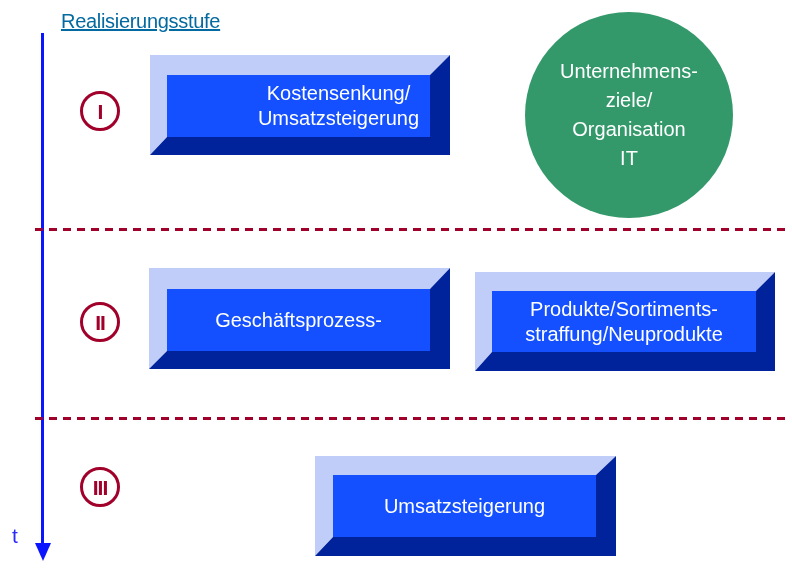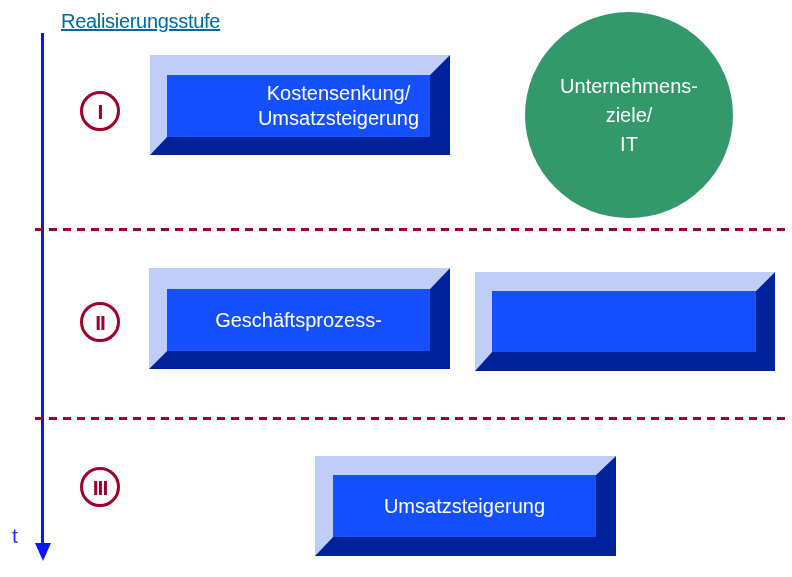--- a/index.html
+++ b/index.html
@@ -72,30 +72,35 @@
     <div>Geschäftsprozess-</div>
   </div>
 </div>
 
 <div class="bevel" style="left:475px; top:272px; width:300px; height:99px;">
   <svg width="300" height="99">
     <polygon points="0,0 300,0 281,19 17,19 17,80 0,99" fill="#c0cdf8"></polygon>
     <polygon points="300,0 300,99 0,99 17,80 281,80 281,19" fill="#00239c"></polygon>
     <rect x="17" y="19" width="264" height="61" fill="#1450ff"></rect>
   </svg>
+  <div class="face-text" style="left:17px; top:19px; width:264px; height:61px; flex-direction:column;">
+    <div>Produkte/Sortiments-</div>
+    <div>straffung/Neuprodukte</div>
+  </div>
 </div>
 
 <div class="bevel" style="left:315px; top:456px; width:301px; height:100px;">
   <svg width="301" height="100">
     <polygon points="0,0 301,0 281,19 18,19 18,81 0,100" fill="#c0cdf8"></polygon>
     <polygon points="301,0 301,100 0,100 18,81 281,81 281,19" fill="#00239c"></polygon>
     <rect x="18" y="19" width="263" height="62" fill="#1450ff"></rect>
   </svg>
   <div class="face-text" style="left:18px; top:19px; width:263px; height:62px; flex-direction:row;">
     <div>Umsatzsteigerung</div>
   </div>
 </div>
 
 <div class="abs circle">
   <div>Unternehmens-</div>
   <div>ziele/</div>
+  <div>Organisation</div>
   <div>IT</div>
 </div>
 
 </body></html>

